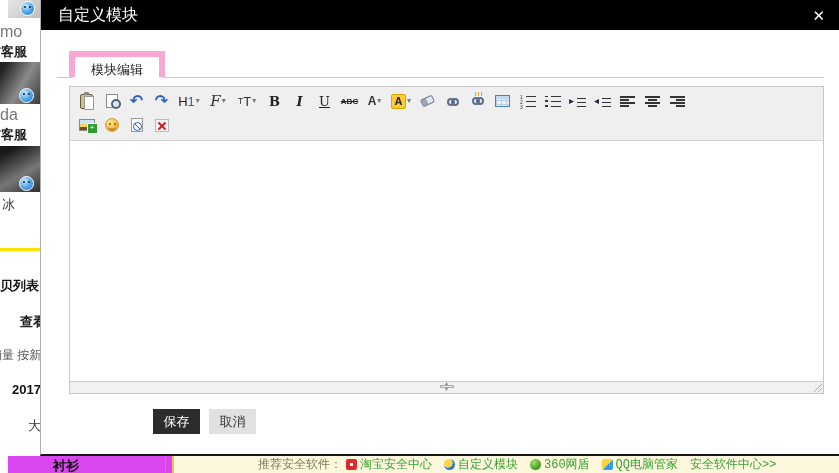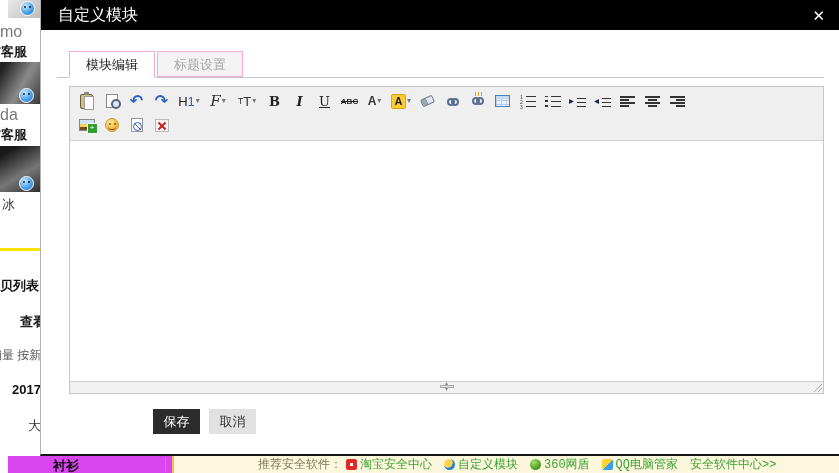--- a/index.html
+++ b/index.html
@@ -32,21 +32,21 @@
   
   .modal { position:absolute; left:40px; top:0; width:799px; height:456px; background:#fff;
     border-left:1px solid #b0b0b0; border-bottom:2px solid #161616; }
   .modal-header { height:30px; background:#000; color:#fff; display:flex; align-items:center;
     justify-content:space-between; padding:0 14px 0 17px; }
   .modal-title { font-size:16px; }
   .close-x { font-size:15px; color:#fff; cursor:pointer; line-height:1; }
 
   .tabs { position:absolute; left:16px; top:50px; width:767px; height:28px;
     border-bottom:1px solid #c9c9c9; padding-left:12px; display:flex; align-items:flex-end; }
-  .tab { height:27px; line-height:26px; padding:0 16px; font-size:13px; border:1px solid #f9a8d4; cursor:pointer; }
+  .tab { height:27px; line-height:26px; padding:0 16px; font-size:13px; border:6px solid #f9a8d4; cursor:pointer; }
   .tab-active { background:#fff; color:#222; border-bottom:1px solid #fff; margin-bottom:-1px; position:relative; }
   .tab-inactive { background:#f3f3f3; color:#a6a6a6; margin-left:2px; height:26px; line-height:25px; }
 
   .editor { position:absolute; left:28px; top:86px; width:755px; border:1px solid #c6c6c6; }
   .toolbar { background:#efefef; padding:2px 4px 3px 4px; border-bottom:1px solid #d2d2d2; }
   .tb-row { display:flex; align-items:center; height:24px; }
   .tb-btn { width:25px; height:22px; display:flex; align-items:center; justify-content:center;
     cursor:pointer; position:relative; flex:none; }
   .caret { font-size:8px; color:#777; margin-left:1px; line-height:1; }
 
@@ -171,21 +171,20 @@
   </div>
 
   <div class="modal">
     <div class="modal-header">
       <span class="modal-title">自定义模块</span>
       <span class="close-x">✕</span>
     </div>
 
     <div class="tabs">
       <div class="tab tab-active">模块编辑</div>
-      <div class="tab tab-inactive">标题设置</div>
     </div>
 
     <div class="editor">
       <div class="toolbar">
         <div class="tb-row">
           <span class="tb-btn">
               <span class="i-paste"></span>
             </span>
           <span class="tb-btn">
               <span class="i-preview"></span>

